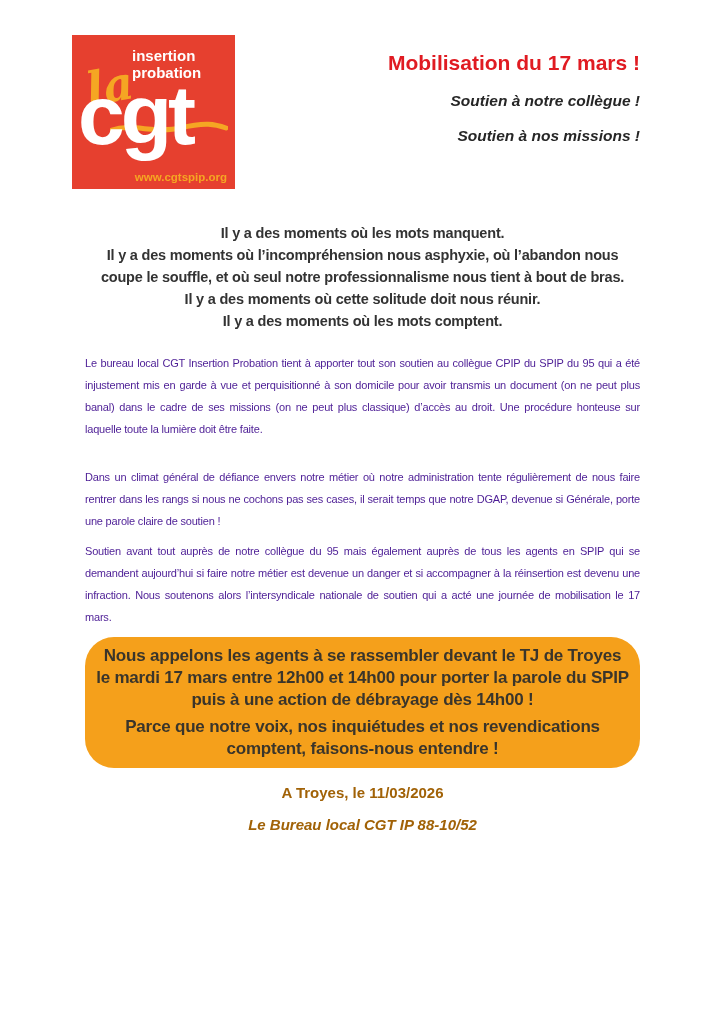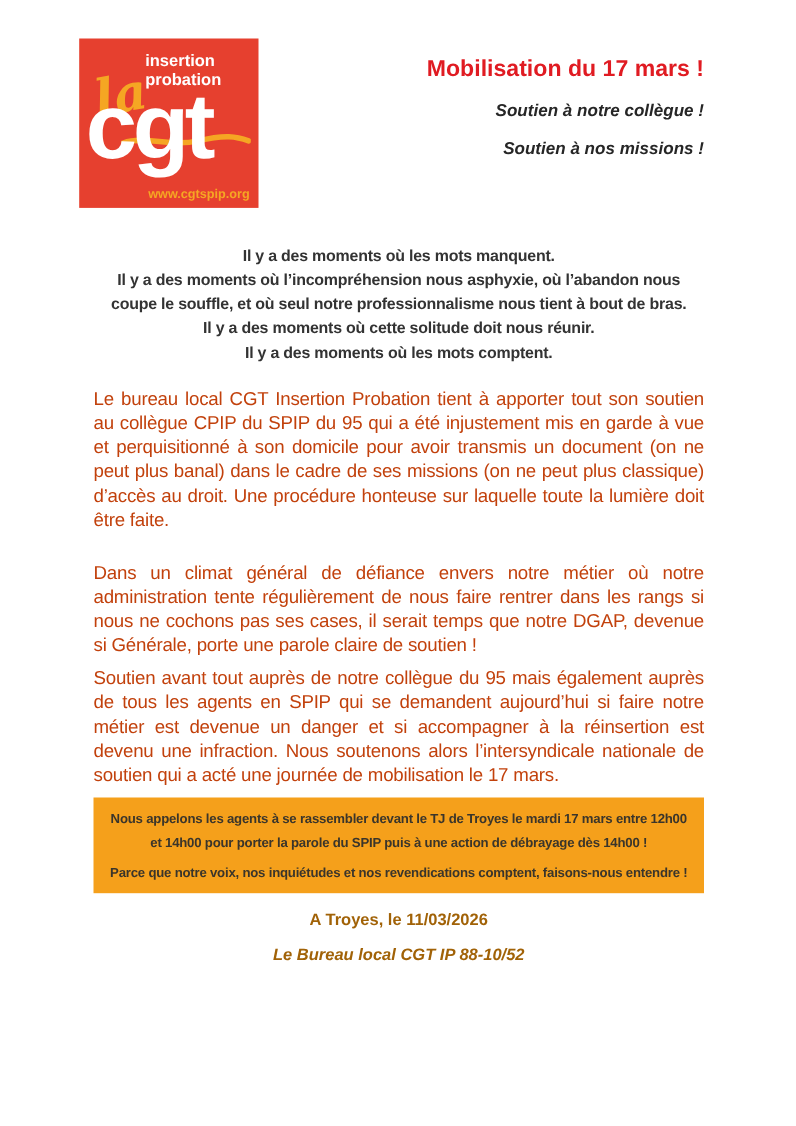--- a/index.html
+++ b/index.html
@@ -56,40 +56,41 @@
     font-size: 15.5px; line-height: 18px; margin-top: 17px;
   }
 
   
   .intro {
     margin-top: 33px;
     text-align: center; font-weight: bold; color: #333333;
     font-size: 14.5px; line-height: 22px; letter-spacing: -0.2px;
   }
   .para {
-    text-align: justify; font-size: 17px; line-height: 22px;
-    letter-spacing: -0.2px; color: #c2410c;
+    text-align: justify; font-size: 11px; line-height: 22px;
+    letter-spacing: -0.2px; color: #4c1d95;
   }
   .para-1 { margin-top: 20px; }
   .demands {
     margin-top: 14px;
     text-align: center; font-weight: bold; color: #333333;
     font-size: 14.5px; line-height: 22px; letter-spacing: -0.2px;
   }
   .para-2 { margin-top: 26px; }
   .para-3 { margin-top: 8px; }
 
   
   .callout {
     margin-top: 9px;
     background: #f5a01b;
     padding: 8px 10px;
     text-align: center; font-weight: bold;
-    color: #3a352b; font-size: 12px; line-height: 22px;
+    color: #3a352b; font-size: 17px; line-height: 22px;
     letter-spacing: -0.2px;
+    border-radius: 29px;
   }
   .callout .callout-p1 { margin-bottom: 5px; }
 
   
   .signature { text-align: center; font-weight: bold; color: #a16207; font-size: 15px; }
   .sig-date { margin-top: 16px; }
   .sig-author { margin-top: 15px; font-style: italic; }
 
   
   .page-footer {

